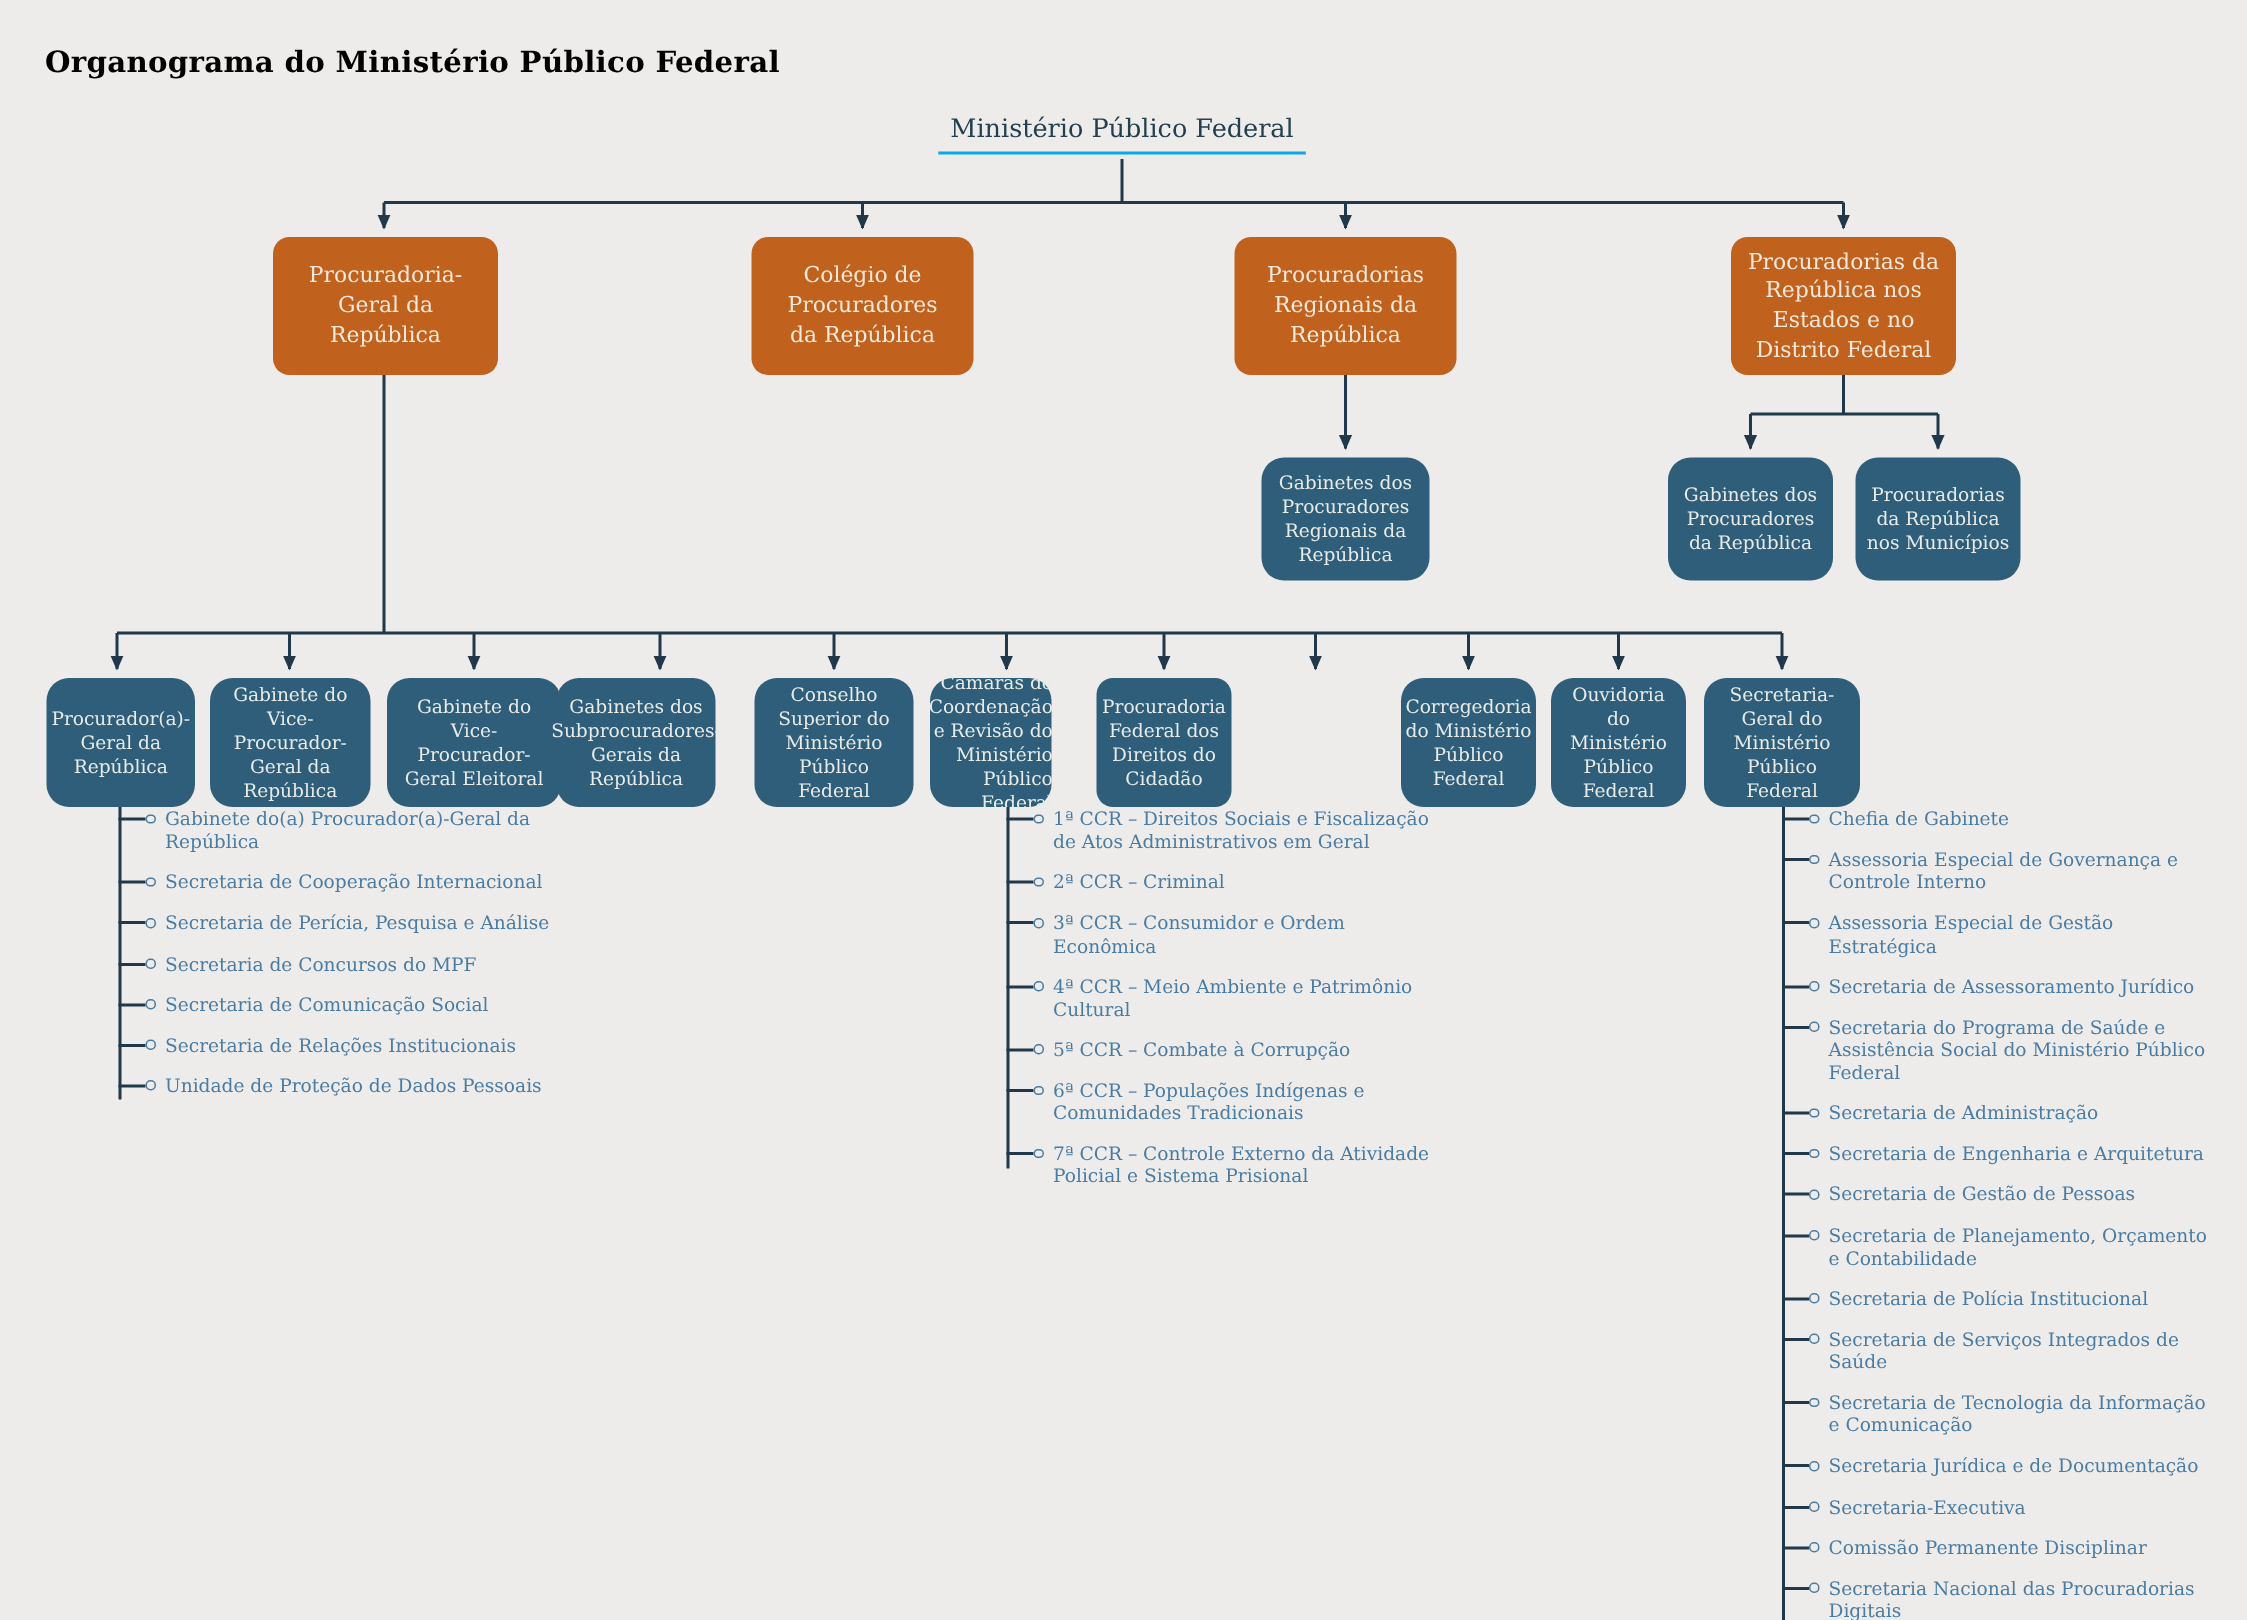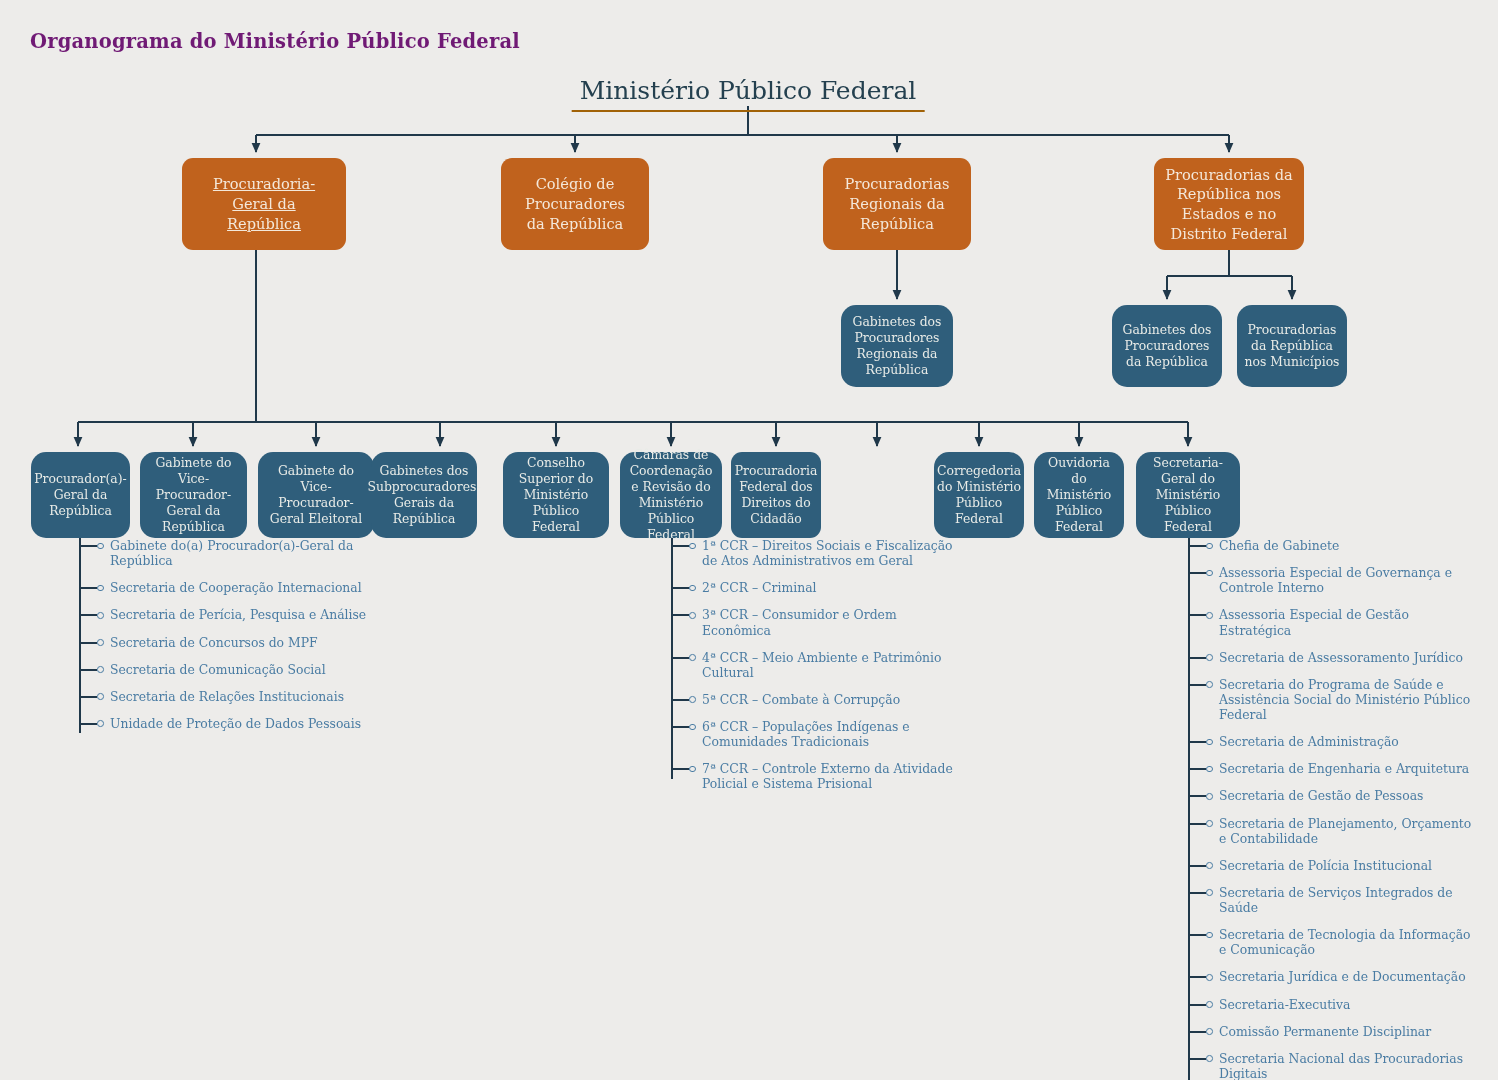--- a/index.html
+++ b/index.html
@@ -7,27 +7,27 @@
     background:#edecea;
     font-family:"DejaVu Serif","Liberation Serif",serif;
     width:1498px;height:1080px;overflow:hidden;
   }
   #canvas{position:relative;width:1498px;height:1080px;background:#edecea;}
 
   #connectors{position:absolute;left:0;top:0;pointer-events:none;}
 
   .page-title{
     position:absolute;left:30px;top:30px;
-    font-size:19.5px;font-weight:700;color:#701a75;letter-spacing:.2px;
+    font-size:19.5px;font-weight:700;color:#000000;letter-spacing:.2px;
   }
 
   .root-node{
     position:absolute;left:748px;top:76px;transform:translateX(-50%);
-    font-size:25px;color:#24404f;
-    border-bottom:2px solid #a16207;padding:0 8px 5px;white-space:nowrap;
+    font-size:17px;color:#24404f;
+    border-bottom:2px solid #0ea5e9;padding:0 8px 5px;white-space:nowrap;
   }
 
   .box{
     position:absolute;display:flex;align-items:center;justify-content:center;
     text-align:center;box-sizing:border-box;
   }
   .box-orange{
     background:#c0621d;color:#f4e8da;border-radius:11px;
     font-size:14.6px;line-height:1.35;padding:6px 13px;height:92px;top:158px;
   }
@@ -97,35 +97,35 @@
       <line x1="979" y1="422" x2="979" y2="446" marker-end="url(#ah)"></line>
       <line x1="1079" y1="422" x2="1079" y2="446" marker-end="url(#ah)"></line>
       <line x1="1188" y1="422" x2="1188" y2="446" marker-end="url(#ah)"></line>
     </g>
   </svg>
 
   <div class="page-title">Organograma do Ministério Público Federal</div>
 
   <div class="root-node">Ministério Público Federal</div>
 
-  <div class="box box-orange" style="left:182px;width:164px;text-decoration:underline;">Procuradoria-Geral da República</div>
+  <div class="box box-orange" style="left:182px;width:150px;">Procuradoria-Geral da República</div>
   <div class="box box-orange" style="left:501px;width:148px;text-align:center;">Colégio de Procuradores da República</div>
   <div class="box box-orange" style="left:823px;width:148px;">Procuradorias Regionais da República</div>
   <div class="box box-orange" style="left:1154px;width:150px;padding:6px 9px;">Procuradorias da República nos Estados e no Distrito Federal</div>
 
   <div class="box box-blue lvl2" style="left:841px;width:112px;">Gabinetes dos Procuradores Regionais da República</div>
   <div class="box box-blue lvl2" style="left:1112px;width:110px;">Gabinetes dos Procuradores da República</div>
   <div class="box box-blue lvl2" style="left:1237px;width:110px;">Procuradorias da República nos Municípios</div>
 
   <div class="box box-blue lvl3" style="left:31px;width:99px;">Procurador(a)-Geral da República</div>
   <div class="box box-blue lvl3" style="left:140px;width:107px;">Gabinete do Vice-Procurador-Geral da República</div>
   <div class="box box-blue lvl3" style="left:258px;width:116px;">Gabinete do Vice-Procurador-Geral Eleitoral</div>
   <div class="box box-blue lvl3" style="left:371px;width:106px;">Gabinetes dos Subprocuradores-Gerais da República</div>
   <div class="box box-blue lvl3" style="left:503px;width:106px;">Conselho Superior do Ministério Público Federal</div>
-  <div class="box box-blue lvl3" style="left:620px;width:102px;">Câmaras de Coordenação e Revisão do Ministério Público Federal</div>
+  <div class="box box-blue lvl3" style="left:620px;width:81px;text-align:right;">Câmaras de Coordenação e Revisão do Ministério Público Federal</div>
   <div class="box box-blue lvl3" style="left:731px;width:90px;border-radius:11px;">Procuradoria Federal dos Direitos do Cidadão</div>
   <div class="box box-blue lvl3" style="left:934px;width:90px;">Corregedoria do Ministério Público Federal</div>
   <div class="box box-blue lvl3" style="left:1034px;width:90px;">Ouvidoria do Ministério Público Federal</div>
   <div class="box box-blue lvl3" style="left:1136px;width:104px;">Secretaria-Geral do Ministério Público Federal</div>
 
   <div class="tree-list" style="left:79px;top:538px;width:300px;">
 
   <div class="tree-item"><span>Gabinete do(a) Procurador(a)-Geral da República</span></div>
       <div class="tree-item"><span>Secretaria de Cooperação Internacional</span></div>
       <div class="tree-item"><span>Secretaria de Perícia, Pesquisa e Análise</span></div>

